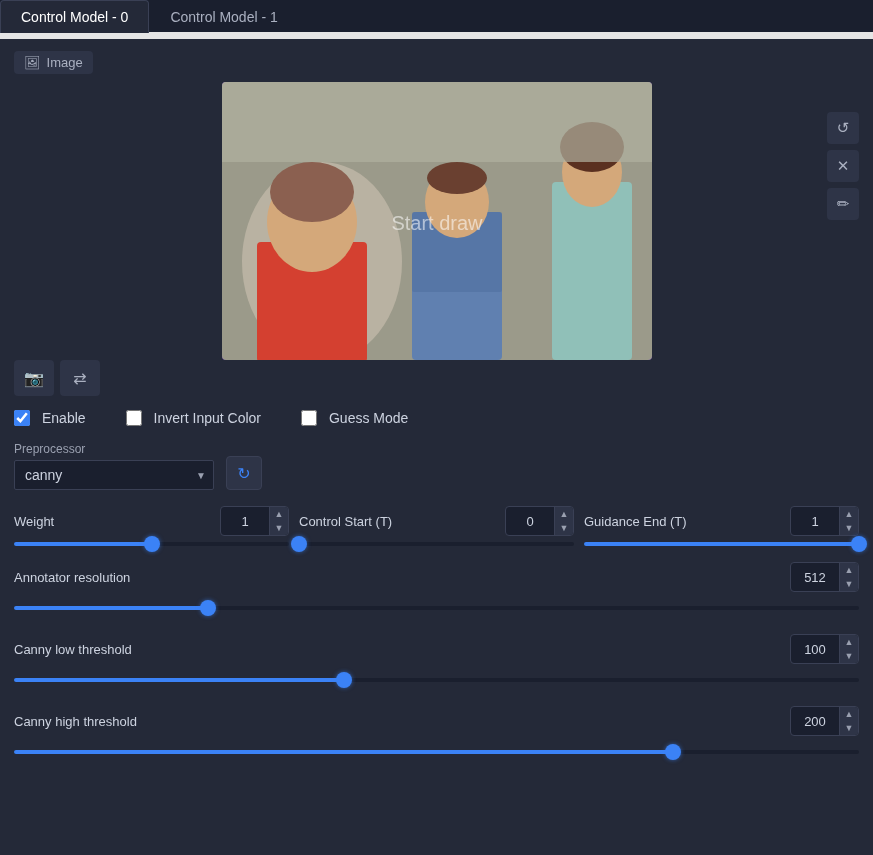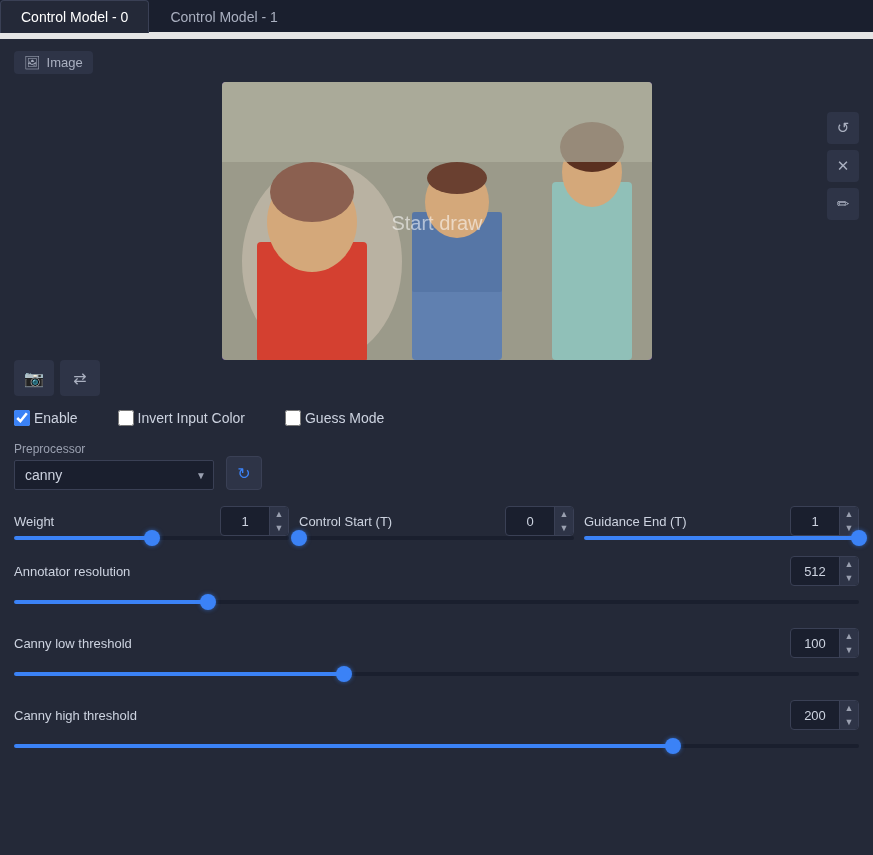--- a/index.html
+++ b/index.html
@@ -102,21 +102,21 @@
     .checkboxes-row {
       display: flex;
       align-items: center;
       gap: 40px;
       margin-bottom: 16px;
     }
 
     .checkbox-item {
       display: flex;
       align-items: center;
-      gap: 4px;
+      gap: 12px;
       font-size: 14px;
       cursor: pointer;
     }
     .checkbox-item input[type="checkbox"] {
       width: 16px;
       height: 16px;
       accent-color: #3b82f6;
       cursor: pointer;
     }
 
@@ -265,20 +265,21 @@
     
     .three-col-sliders {
       display: grid;
       grid-template-columns: 1fr 1fr 1fr;
       gap: 10px;
       margin-bottom: 16px;
     }
     .slider-col {
       display: flex;
       flex-direction: column;
+      gap: 6px;
     }
     .slider-col-header {
       display: flex;
       align-items: center;
       justify-content: space-between;
     }
     .slider-col-label {
       font-size: 13px;
       color: #cdd3e0;
     }

